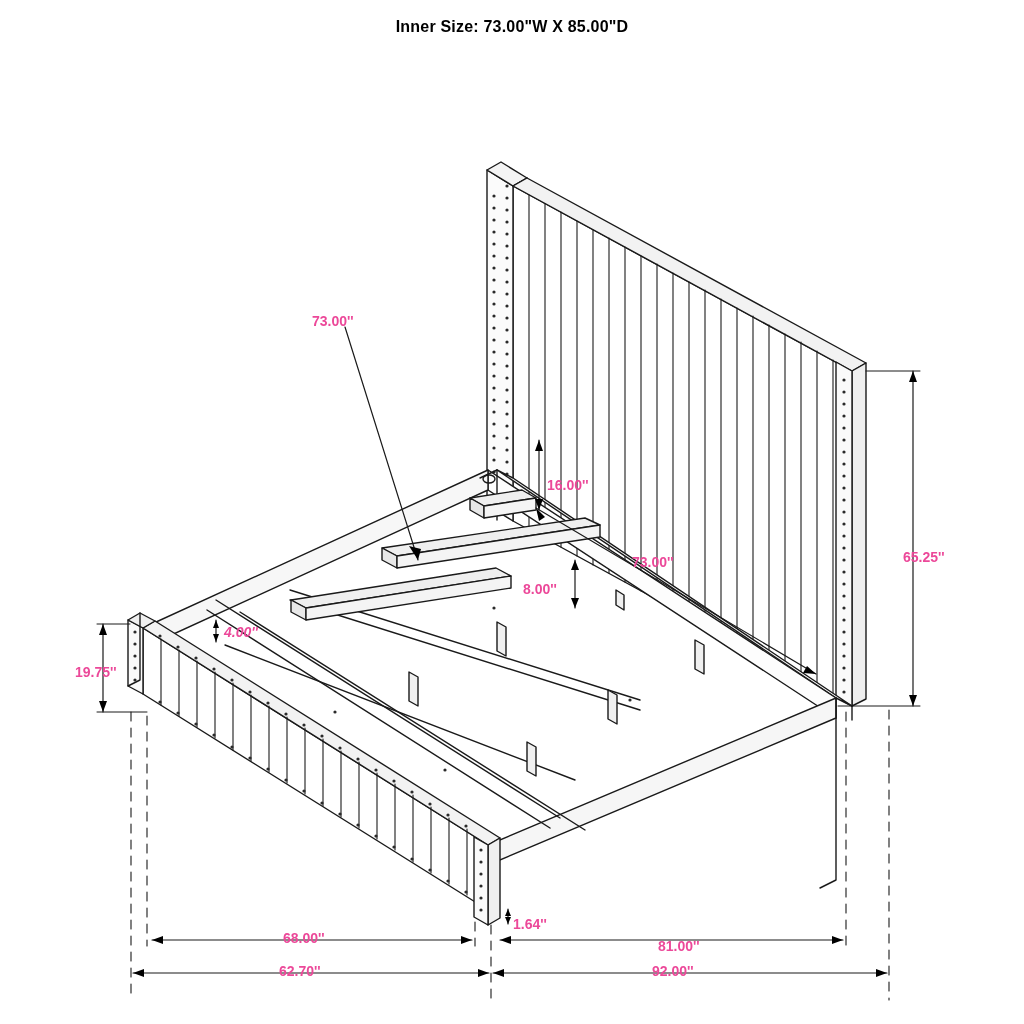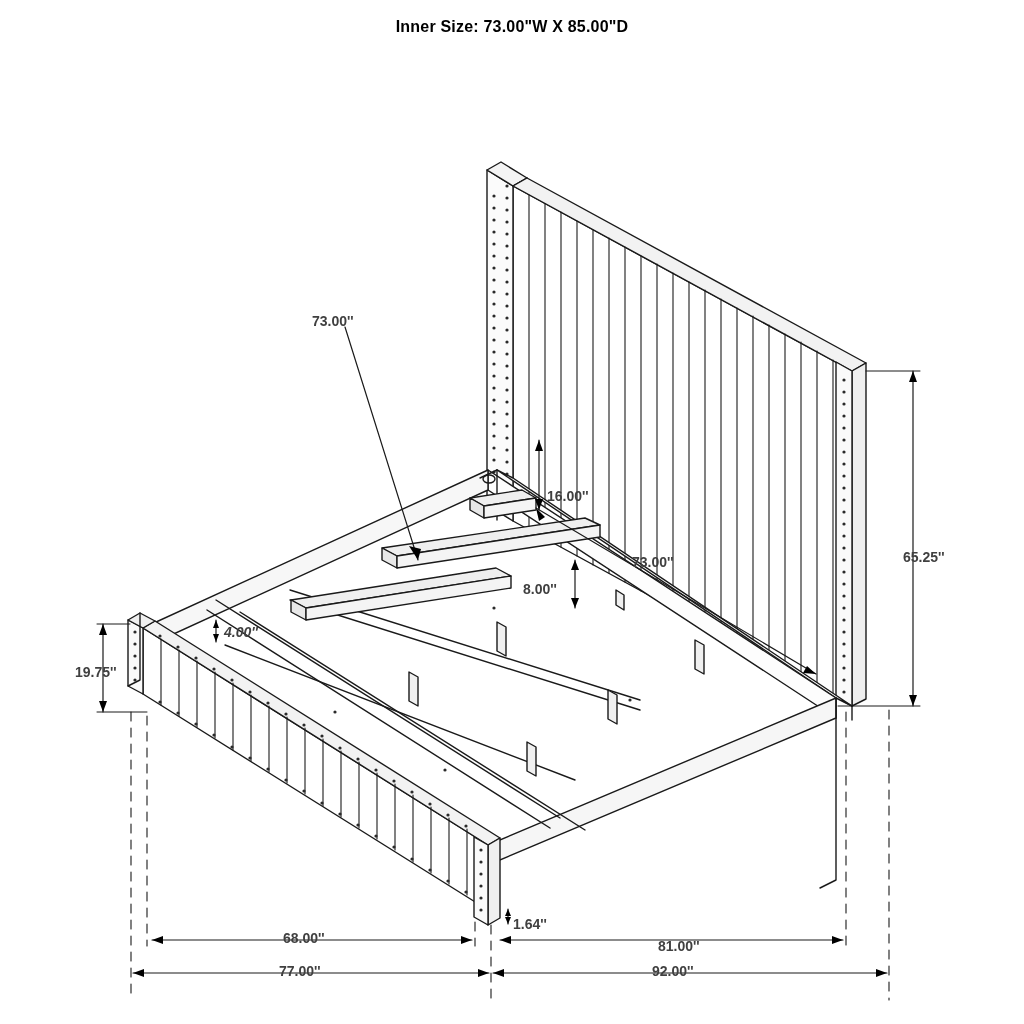--- a/index.html
+++ b/index.html
@@ -23,21 +23,21 @@
     text-align: center;
     font-size: 16px;
     font-weight: bold;
     color: #000000;
     letter-spacing: 0.2px;
   }
   .dim-label {
     position: absolute;
     font-size: 14px;
     font-weight: bold;
-    color: #404040;
+    color: #ec4899;
     white-space: nowrap;
   }
   svg {
     position: absolute;
     top: 0;
     left: 0;
   }
 </style>
 </head>
 <body>
@@ -373,25 +373,25 @@
         <path d="M489 973 L478 969 L478 977 Z" fill="#000000" stroke="none"></path>
 
         <path d="M493 973 L887 973"></path>
         <path d="M493 973 L504 969 L504 977 Z" fill="#000000" stroke="none"></path>
         <path d="M887 973 L876 969 L876 977 Z" fill="#000000" stroke="none"></path>
       </g>
     </g>
   </svg>
 
   <div class="dim-label" style="left:312px; top:313px;">73.00''</div>
-  <div class="dim-label" style="left:547px; top:488px;">16.00''</div>
+  <div class="dim-label" style="left:547px; top:477px;">16.00''</div>
   <div class="dim-label" style="left:632px; top:554px;">73.00''</div>
   <div class="dim-label" style="left:523px; top:581px;">8.00''</div>
   <div class="dim-label" style="left:224px; top:624px;font-style:italic;">4.00''</div>
   <div class="dim-label" style="left:903px; top:549px;">65.25''</div>
   <div class="dim-label" style="left:75px; top:664px;">19.75''</div>
   <div class="dim-label" style="left:513px; top:916px;">1.64''</div>
   <div class="dim-label" style="left:283px; top:930px;text-align:center;">68.00''</div>
   <div class="dim-label" style="left:658px; top:930px;margin-top:8px;">81.00''</div>
-  <div class="dim-label" style="left:279px; top:963px;">77.00''</div>
+  <div class="dim-label" style="left:279px; top:963px;">62.70''</div>
   <div class="dim-label" style="left:652px; top:963px;">92.00''</div>
 
 </div>
 
 </body></html>

